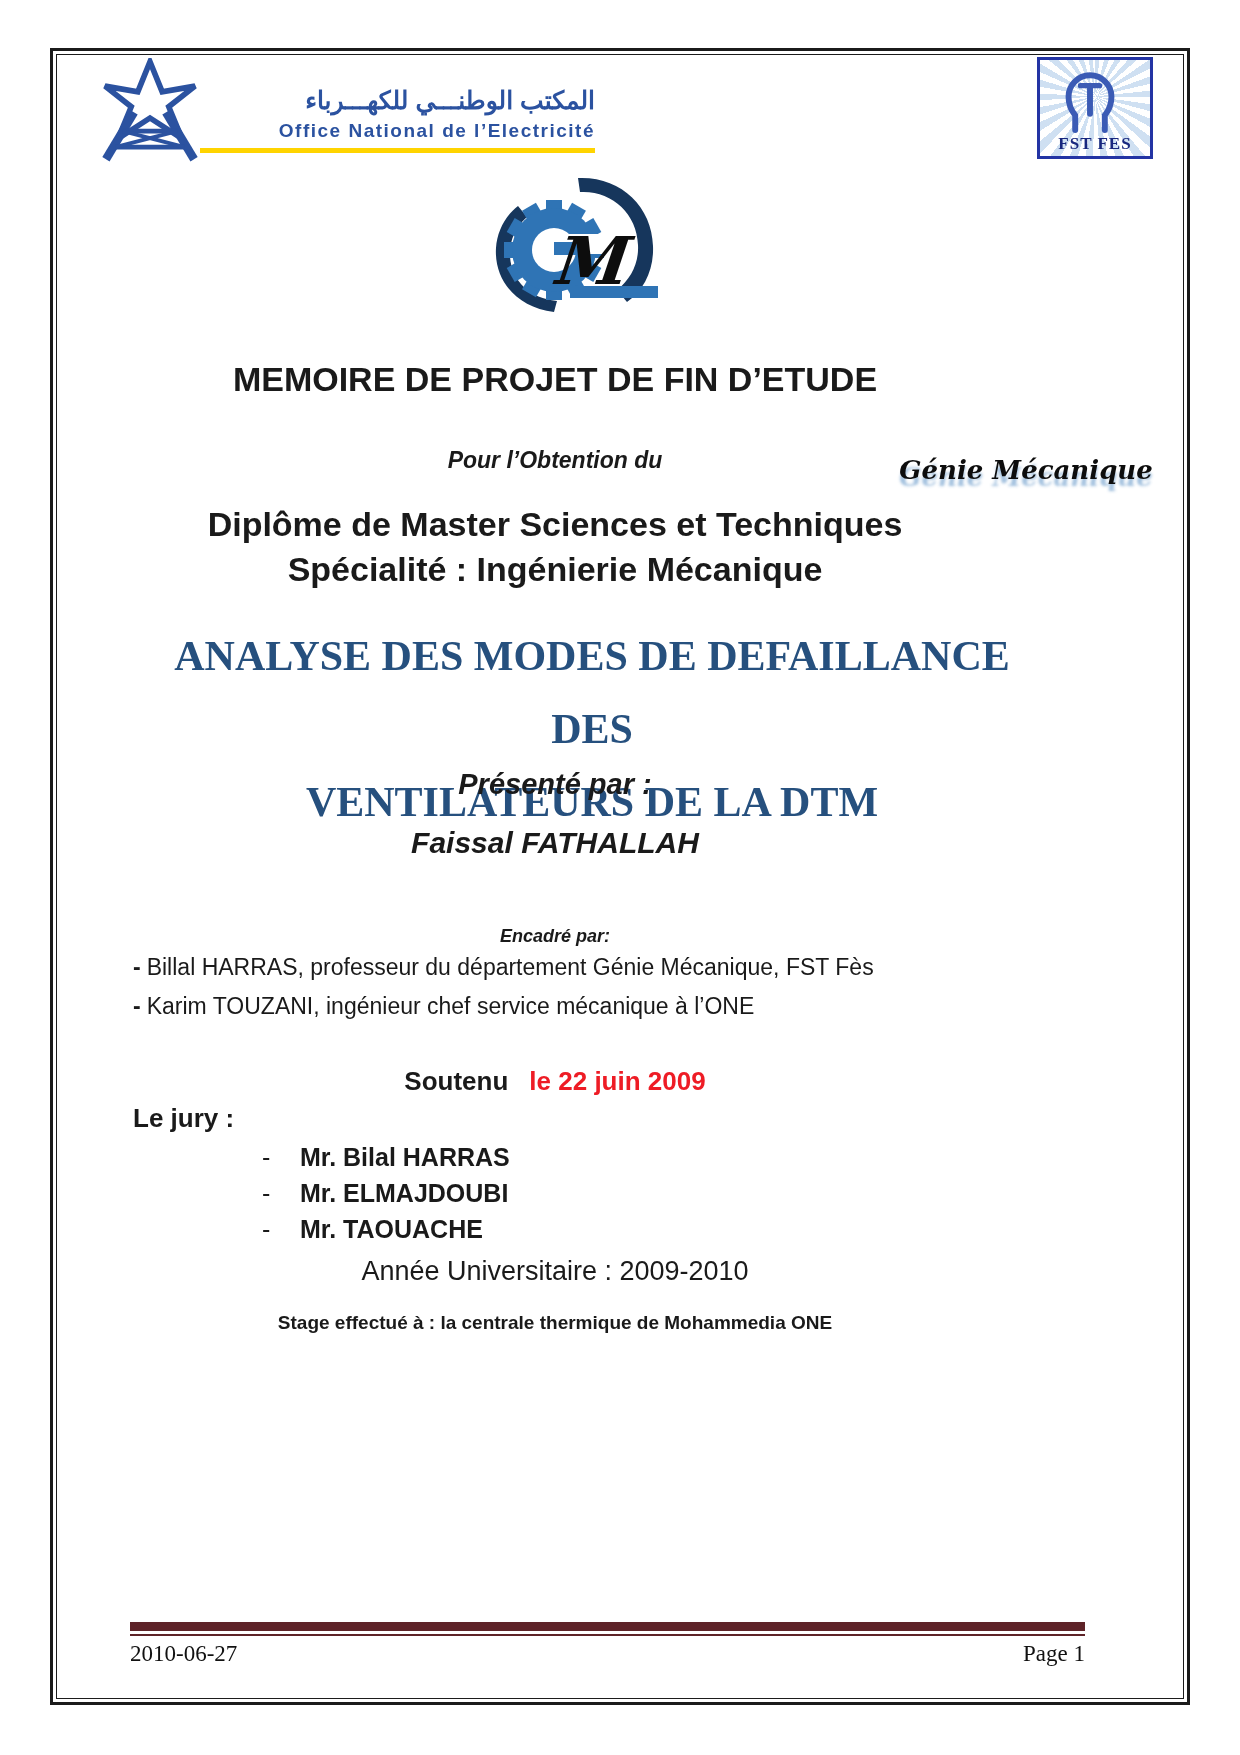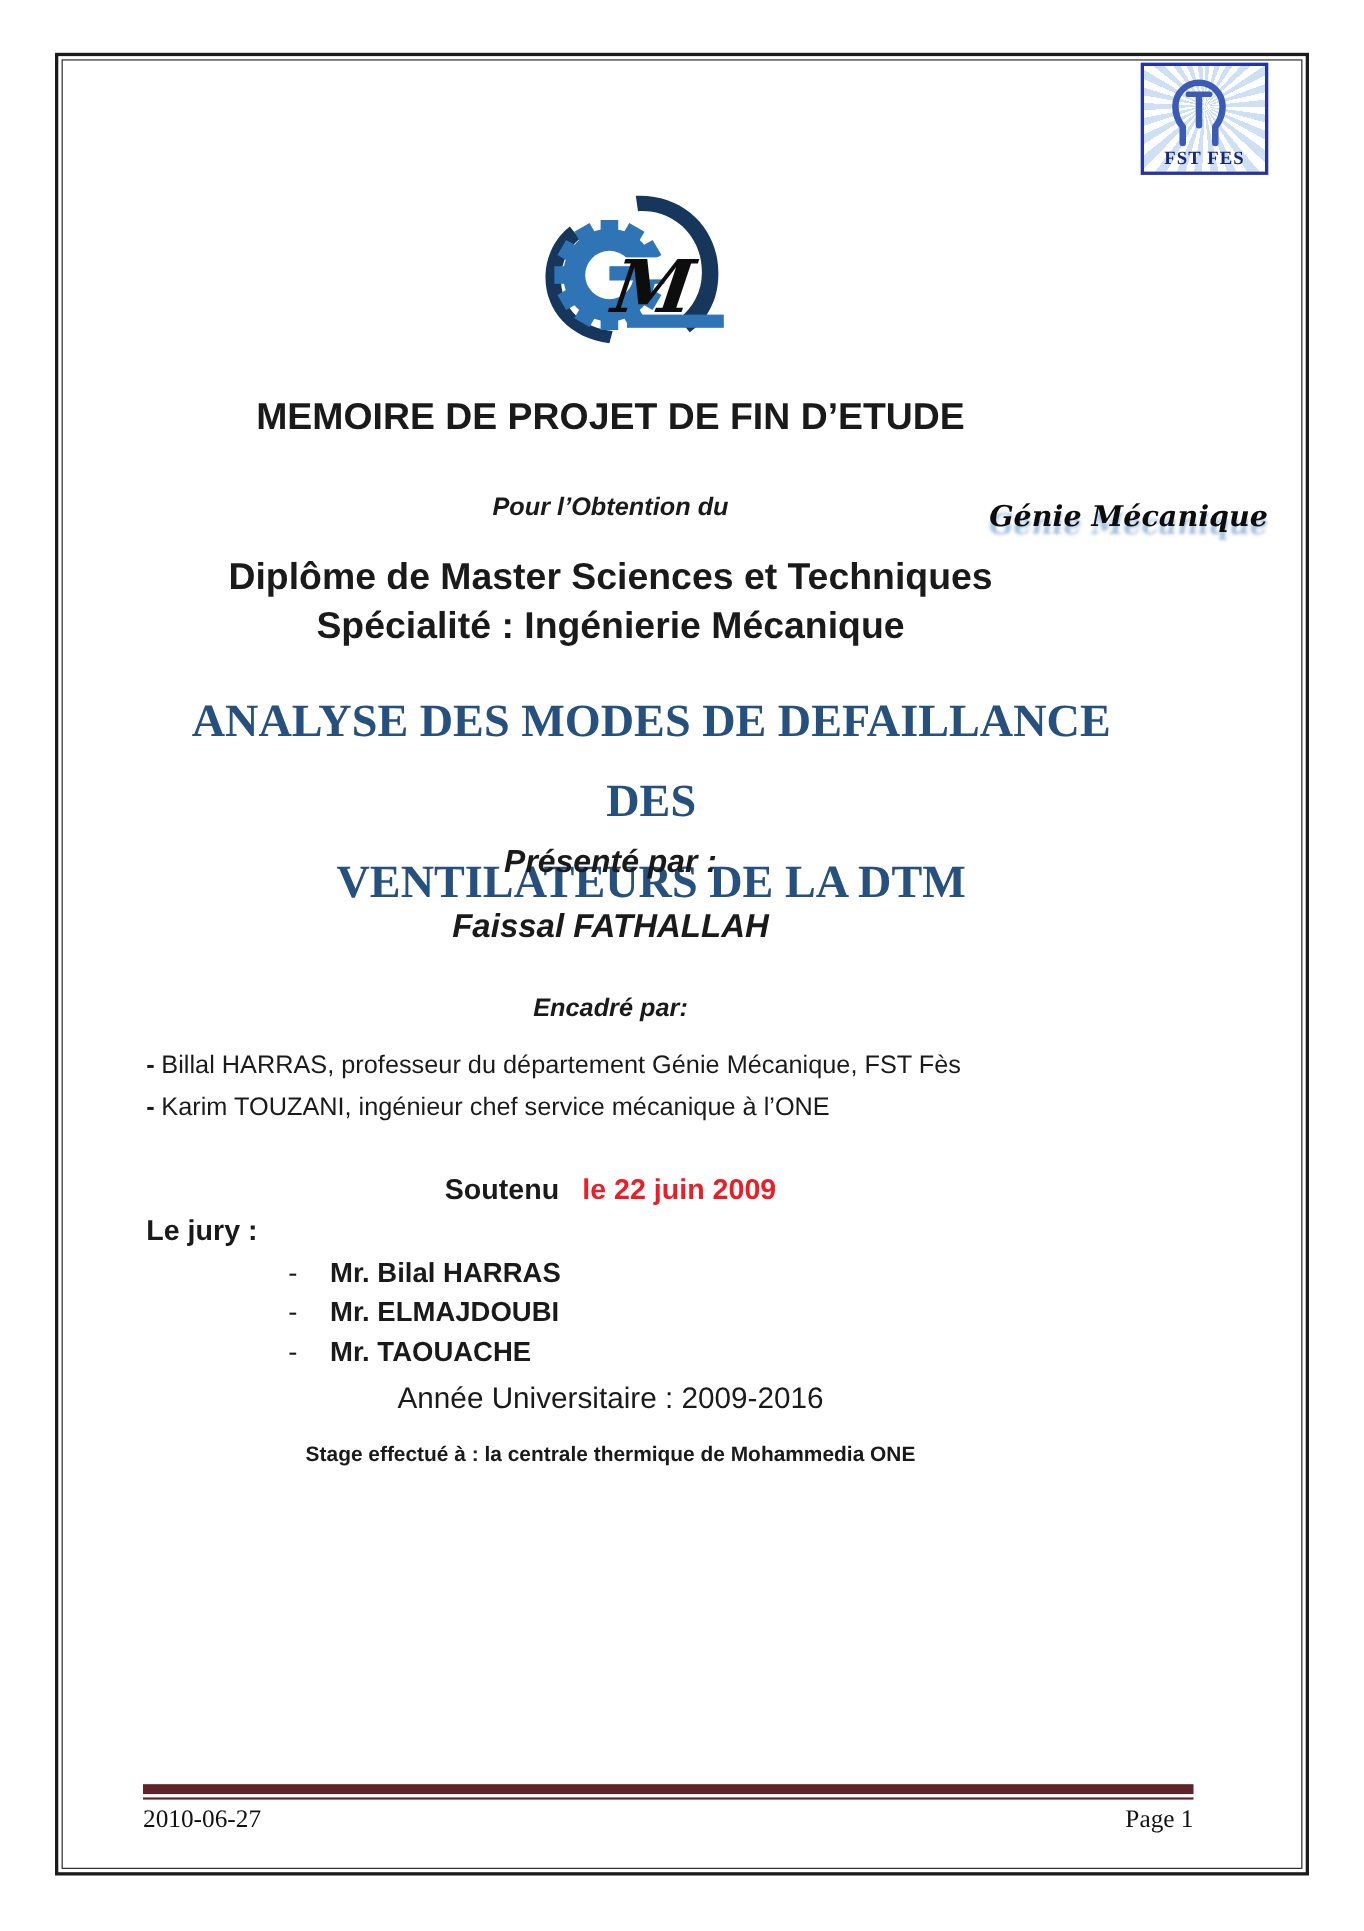--- a/index.html
+++ b/index.html
@@ -34,21 +34,21 @@
 
   
   .col{position:absolute;left:130px;width:850px;text-align:center;}
   .memoire{top:360px;font-size:34px;font-weight:bold;letter-spacing:0px;}
   .obtention{top:447px;font-size:23px;font-weight:bold;font-style:italic;text-align:center;}
   .diploma{top:502px;font-size:34px;font-weight:bold;line-height:45px;}
   .subject{top:620px;font-family:"Liberation Serif",serif;font-size:42px;font-weight:bold;
     line-height:73px;color:#26507e;margin-left:37px;}
   .presente{top:768px;font-size:29px;font-weight:bold;font-style:italic;}
   .author{top:826px;font-size:30px;font-weight:bold;font-style:italic;}
-  .encadre{top:903px;font-size:23px;font-weight:bold;font-style:italic;}
+  .encadre{top:926px;font-size:18px;font-weight:bold;font-style:italic;}
 
   .supervisors{position:absolute;left:133px;top:948px;width:940px;font-size:23px;line-height:39px;text-align:left;}
   .supervisors b{font-weight:bold;margin-right:6px;}
 
   .soutenu{top:1066px;font-size:26px;font-weight:bold;}
   .soutenu .red{color:#ee1c25;margin-left:21px;}
   .jury-label{position:absolute;left:133px;top:1103px;font-size:26px;font-weight:bold;}
   .jury-list{position:absolute;left:262px;top:1139px;font-size:25px;font-weight:bold;}
   .jury-row{display:flex;height:36px;align-items:center;}
   .jury-row .dash{width:38px;font-weight:normal;}
@@ -63,20 +63,33 @@
     font-family:"Liberation Serif",serif;font-size:23px;color:#111;}
 </style>
 </head>
 <body>
 
 <div class="page">
   <div class="page-border-outer">
     <div class="page-border-inner"></div>
   </div>
 
+  <div class="one-logo">
+    <svg class="one-pylon" width="150" height="105" viewBox="0 0 160 112" fill="none">
+      <path d="M80 4 L93 36 L128 30 L100 52 L114 86 L80 64 L46 86 L60 52 L32 30 L67 36 Z" stroke="#2b52a0" stroke-width="6" stroke-linejoin="miter"></path>
+      <path d="M63 58 L33 108" stroke="#2b52a0" stroke-width="9"></path>
+      <path d="M97 58 L127 108" stroke="#2b52a0" stroke-width="9"></path>
+      <path d="M51 78 L109 78" stroke="#2b52a0" stroke-width="5"></path>
+      <path d="M43 95 L117 95" stroke="#2b52a0" stroke-width="5"></path>
+      <path d="M51 78 L117 95 M109 78 L43 95" stroke="#2b52a0" stroke-width="4"></path>
+    </svg>
+    <div class="one-arabic">المكتب الوطنـــي للكهـــرباء</div>
+    <div class="one-french">Office National de l’Electricité</div>
+    <div class="one-rule"></div>
+  </div>
 
   <div class="fst-logo">
     <svg class="fst-arch" width="74" height="74" viewBox="0 0 100 100" fill="none">
       <path d="M30 92 L30 72 Q21 61 21 47 A29 29 0 1 1 79 47 Q79 61 70 72 L70 92" stroke="#3b5bb5" stroke-width="8" stroke-linecap="round"></path>
       <path d="M50 34 L50 70" stroke="#3b5bb5" stroke-width="8" stroke-linecap="round"></path>
       <path d="M37 32 L63 32" stroke="#3b5bb5" stroke-width="7" stroke-linecap="round"></path>
     </svg>
     <div class="fst-caption">FST FES</div>
   </div>
 
@@ -151,21 +164,21 @@
     <div class="jury-row">
       <span class="dash">-</span>
       <span>Mr. ELMAJDOUBI</span>
     </div>
     <div class="jury-row">
       <span class="dash">-</span>
       <span>Mr. TAOUACHE</span>
     </div>
   </div>
 
-  <div class="col annee">Année Universitaire : 2009-2016</div>
+  <div class="col annee">Année Universitaire : 2009-2010</div>
 
   <div class="col stage">Stage effectué à : la centrale thermique de Mohammedia ONE</div>
 
   <div class="footer-bar"></div>
   <div class="footer-bar-thin"></div>
   <div class="footer-date">2010-06-27</div>
   <div class="footer-page">Page 1</div>
 </div>
 
 </body></html>

